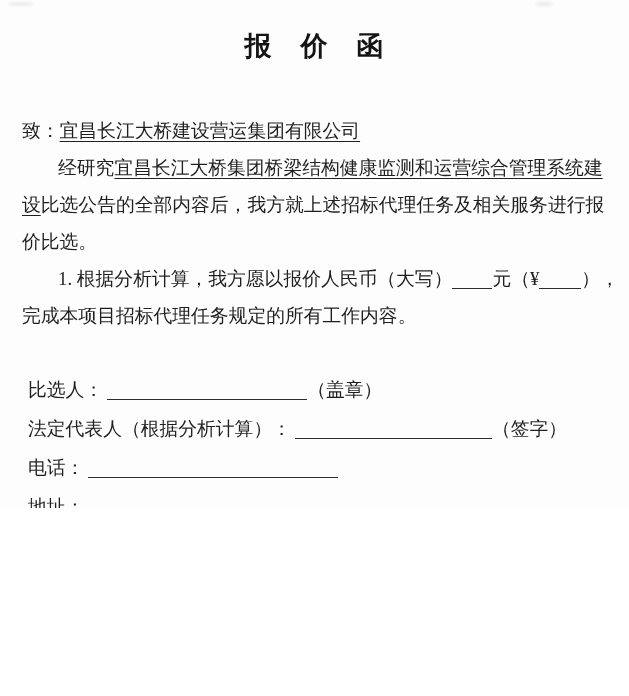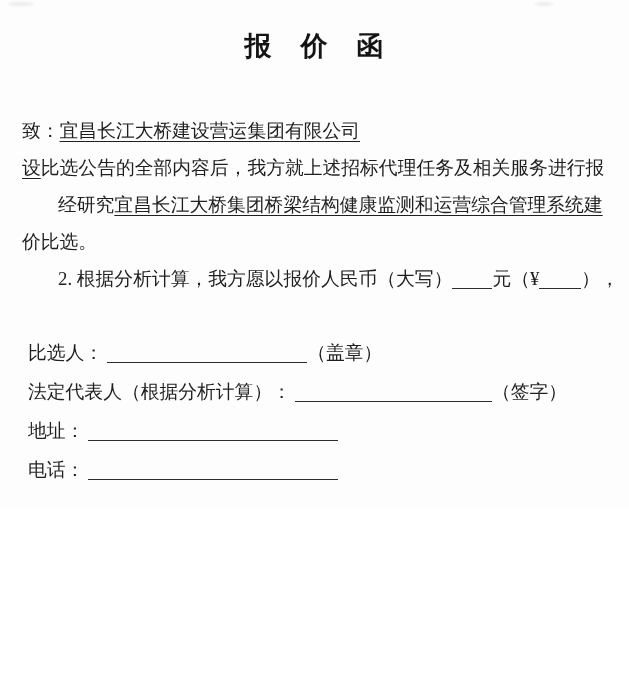--- a/index.html
+++ b/index.html
@@ -75,40 +75,41 @@
 
   <div class="artifact artifact-tl"></div>
   <div class="artifact artifact-tr"></div>
 
   <h1 class="title">报　价　函</h1>
 
   <div class="content">
 
     <div class="line"><span>致：</span><span class="u">宜昌长江大桥建设营运集团有限公司</span></div>
 
+    <div class="line indent"><span>经研究</span><span class="u">宜昌长江大桥集团桥梁结构健康监测和运营综合管理系统建</span></div>
+
     <div class="line"><span class="u">设</span><span>比选公告的全部内容后，我方就上述招标代理任务及相关服务进行报</span></div>
-
-    <div class="line indent"><span>经研究</span><span class="u">宜昌长江大桥集团桥梁结构健康监测和运营综合管理系统建</span></div>
 
     <div class="line"><span>价比选。</span></div>
 
-    <div class="line indent"><span>2. 根据分析计算，我方愿以报价人民币（大写）</span><span class="blank blank-amount-words"></span><span>元（¥</span><span class="blank blank-amount-figures"></span><span>），</span></div>
+    <div class="line indent"><span>1. 根据分析计算，我方愿以报价人民币（大写）</span><span class="blank blank-amount-words"></span><span>元（¥</span><span class="blank blank-amount-figures"></span><span>），</span></div>
 
+    <div class="line"><span>完成本项目招标代理任务规定的所有工作内容。</span></div>
 
 
 
   </div>
 
   <div class="sig">
 
     <div class="sig-row"><span>比选人：</span><span class="blank blank-bidder"></span><span>（盖章）</span></div>
 
     <div class="sig-row"><span>法定代表人（根据分析计算）：</span><span class="blank blank-legal"></span><span>（签字）</span></div>
 
+    <div class="sig-row"><span>电话：</span><span class="blank blank-phone"></span></div>
+
     <div class="sig-row"><span>地址：</span><span class="blank blank-address"></span></div>
-
-    <div class="sig-row"><span>电话：</span><span class="blank blank-phone"></span></div>
 
   </div>
 
   <div class="date-line">年　月　日</div>
 
 </div>
 
 </body></html>

